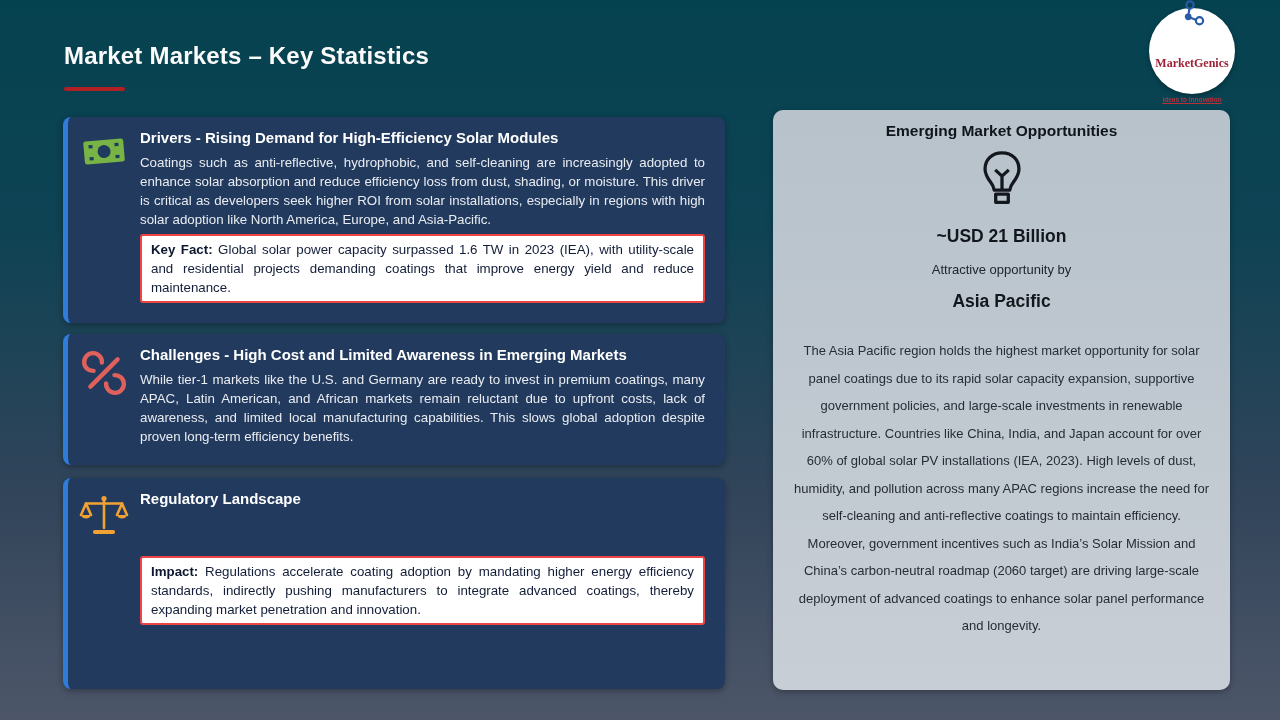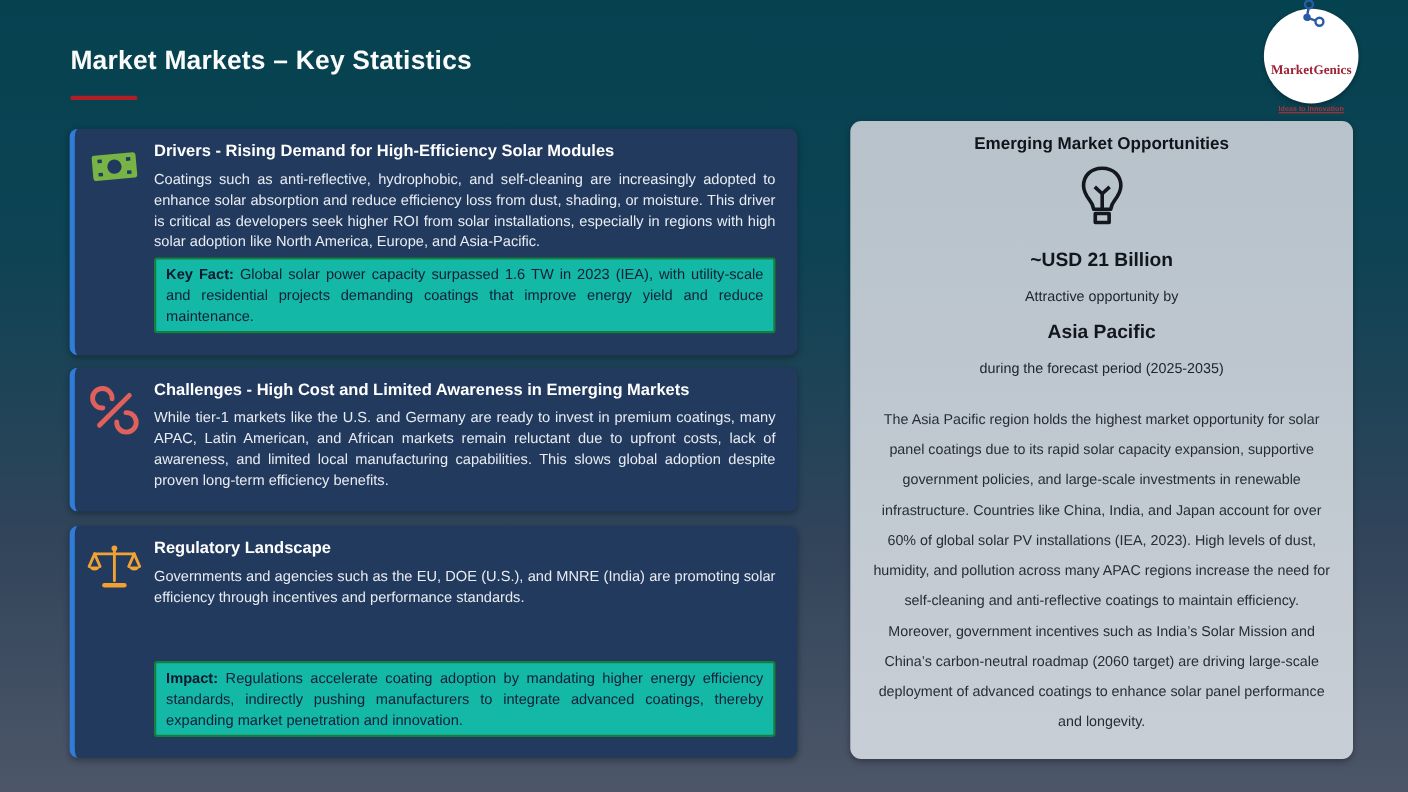--- a/index.html
+++ b/index.html
@@ -45,21 +45,21 @@
   .card1 { height:206px; }
   .card2 { height:131px; margin-top:11px; }
   .card3 { height:211px; margin-top:13px; }
   .icon-col { width:72px; flex:none; display:flex; justify-content:center; padding-top:8px; }
   .card-content { flex:1; min-width:0; }
   .card-title { font-size:15px; font-weight:bold; color:#ffffff; margin:4px 0 7px; }
   .card-body {
     font-size:13.3px; line-height:19px; color:#e9ecf1; text-align:justify;
   }
   .fact-box {
-    margin-top:5px; background:#14b8a6; border:2px solid #15803d; border-radius:3px;
+    margin-top:5px; background:#ffffff; border:2px solid #ef4444; border-radius:3px;
     padding:4px 9px; font-size:13.3px; line-height:19px; color:#121d38; text-align:justify;
   }
   .fact-box b { color:#0d1730; }
   .card3 .fact-box { margin-top:49px; }
 
   
   .panel {
     position:absolute; left:773px; top:110px; width:457px; height:580px;
     background:linear-gradient(to bottom, #b7c2ca 0%, #c8ced6 100%);
     border-radius:10px; box-shadow:0 2px 6px rgba(0,0,0,.3);
@@ -154,21 +154,20 @@
               <path d="M2 21 A5.3 5.3 0 0 0 12 21 Z" fill="#f2a233" stroke="none"></path>
               <path d="M43 9.5 L38 21 M43 9.5 L48 21"></path>
               <path d="M38 21 A5.3 5.3 0 0 0 48 21 Z" fill="#f2a233" stroke="none"></path>
               <path d="M16 38 H34" stroke-width="4.2"></path>
             </g>
           </svg>
         </span>
       </div>
       <div class="card-content">
         <div class="card-title">Regulatory Landscape</div>
-        <div class="card-body">Governments and agencies such as the EU, DOE (U.S.), and MNRE (India) are promoting solar efficiency through incentives and performance standards.</div>
         <div class="fact-box">
           <b>Impact:</b><span> Regulations accelerate coating adoption by mandating higher energy efficiency standards, indirectly pushing manufacturers to integrate advanced coatings, thereby expanding market penetration and innovation.</span>
         </div>
       </div>
     </div>
 
   </div>
 
   <div class="panel">
     <div class="panel-title">Emerging Market Opportunities</div>
@@ -177,17 +176,16 @@
         <g fill="none" stroke="#14181e" stroke-width="3.4" stroke-linejoin="round">
           <path d="M24 3 C13 3 6.5 10.5 6.5 19.5 C6.5 25.5 9.5 29.5 12.5 33.5 C14.5 36 15.5 38.5 16 41.5 L32 41.5 C32.5 38.5 33.5 36 35.5 33.5 C38.5 29.5 41.5 25.5 41.5 19.5 C41.5 10.5 35 3 24 3 Z"></path>
           <path d="M24 41 V27 M24 27 L17 20.5 M24 27 L31 20.5"></path>
           <rect x="17.5" y="45.5" width="13" height="8.5"></rect>
         </g>
       </svg>
     </div>
     <div class="panel-value">~USD 21 Billion</div>
     <div class="panel-sub">Attractive opportunity by</div>
     <div class="panel-region">Asia Pacific</div>
-    <div class="panel-period">during the forecast period (2025-2035)</div>
     <div class="panel-desc">The Asia Pacific region holds the highest market opportunity for solar panel coatings due to its rapid solar capacity expansion, supportive government policies, and large-scale investments in renewable infrastructure. Countries like China, India, and Japan account for over 60% of global solar PV installations (IEA, 2023). High levels of dust, humidity, and pollution across many APAC regions increase the need for self-cleaning and anti-reflective coatings to maintain efficiency. Moreover, government incentives such as India’s Solar Mission and China’s carbon-neutral roadmap (2060 target) are driving large-scale deployment of advanced coatings to enhance solar panel performance and longevity.</div>
   </div>
 
 </div>
 
 </body></html>

